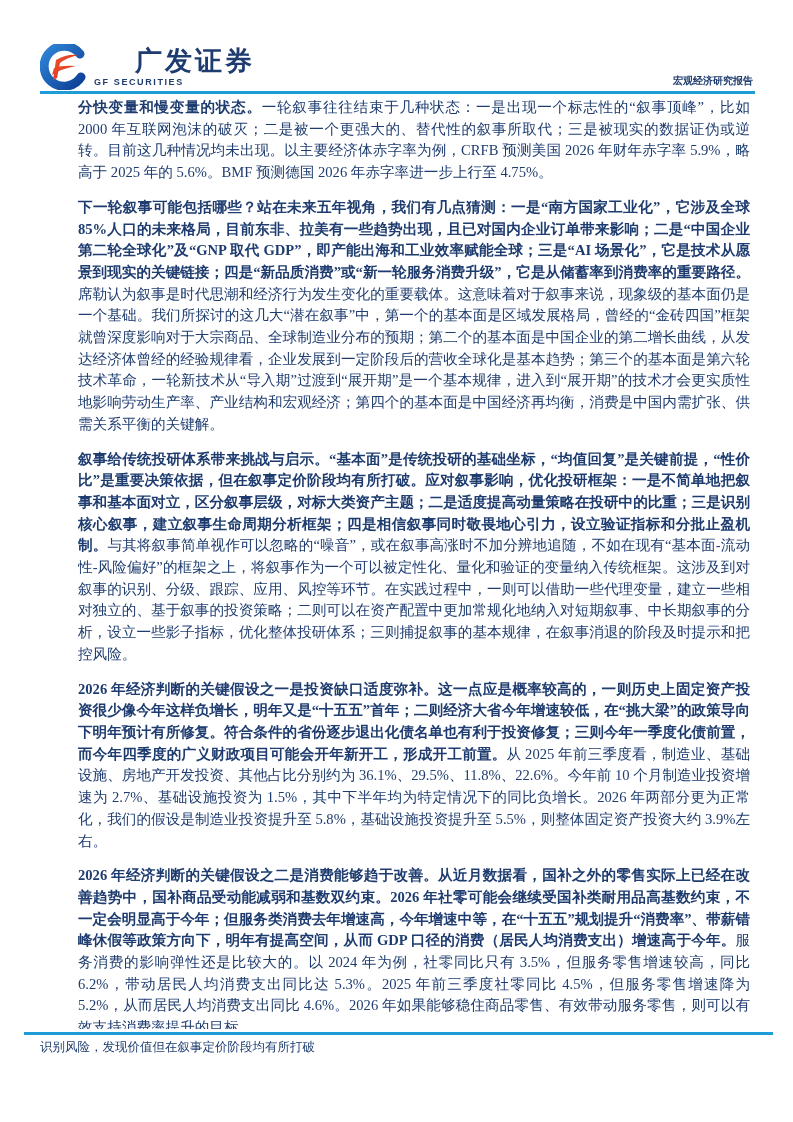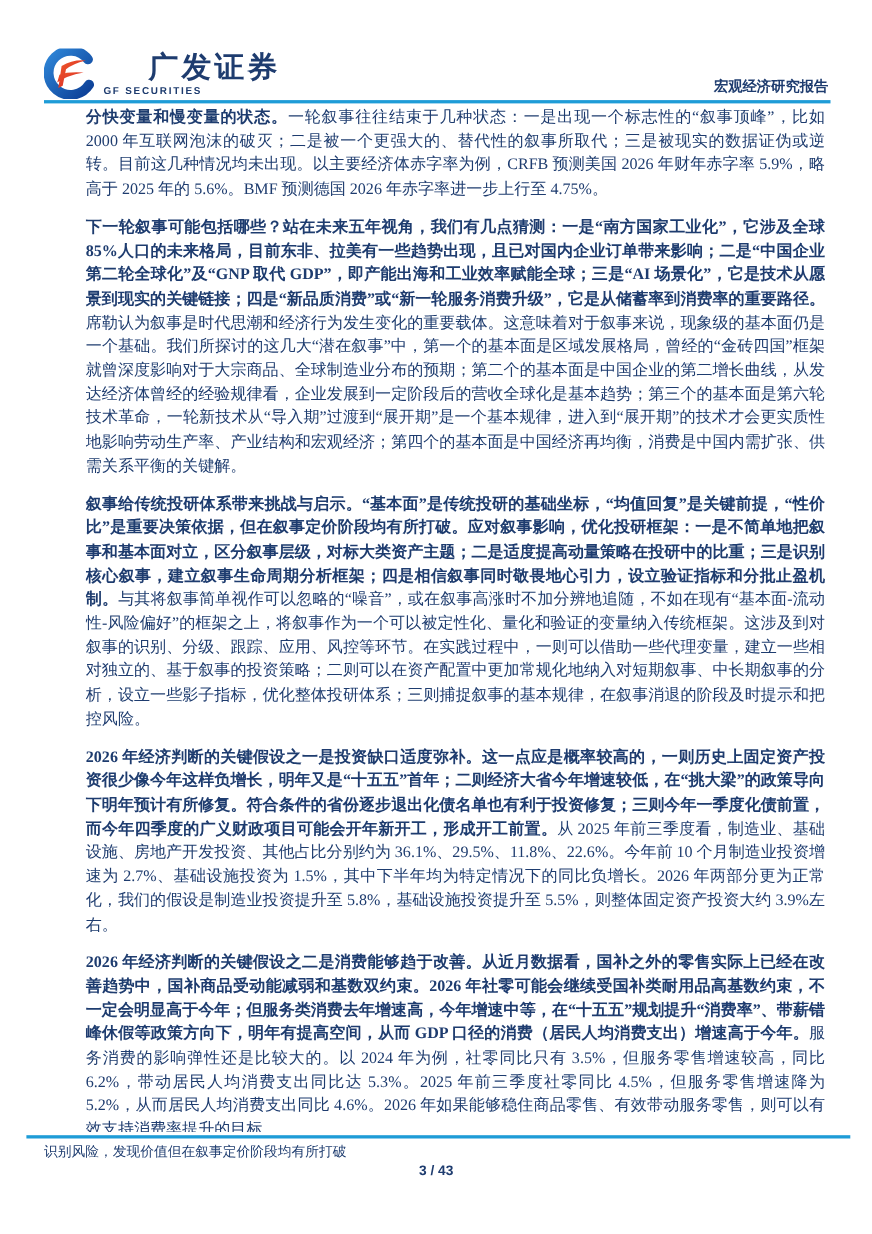--- a/index.html
+++ b/index.html
@@ -16,21 +16,21 @@
   .logo-cn {
     font-size:27px; font-weight:bold; color:var(--text-navy,#17366e);
     letter-spacing:3px; font-family:"Liberation Sans",sans-serif; line-height:1.1;margin-left:41px;
   }
   .logo-en {
     font-size:9px; font-weight:bold; color:var(--text-navy,#17366e);
     letter-spacing:1.6px; font-family:"Liberation Sans",sans-serif; margin-top:1px;
   }
   .report-type {
     position:absolute; right:0; bottom:4px;
-    font-size:13px; font-weight:bold; color:var(--text-navy,#17366e);
+    font-size:10px; font-weight:bold; color:var(--text-navy,#17366e);
     font-family:Liberation Sans, sans-serif;
   }
   .header-rule {
     position:absolute; top:91px; left:40px; right:38px; height:3px;
     background:var(--rule-blue,#1e9cd7);
   }
   
   .body-area {
     position:absolute; top:97px; left:78px; width:672px; height:932px;
     overflow:hidden;
@@ -100,15 +100,14 @@
       </div>
   </main>
 
   <div class="footer-rule"></div>
 
   <footer class="footer-row">
     <span>识别风险，发现价值</span>
     <span>但在叙事定价阶段均有所打破</span>
   </footer>
 
-  <div class="page-number">3 / 43</div>
 
 </div>
 
 </body></html>

